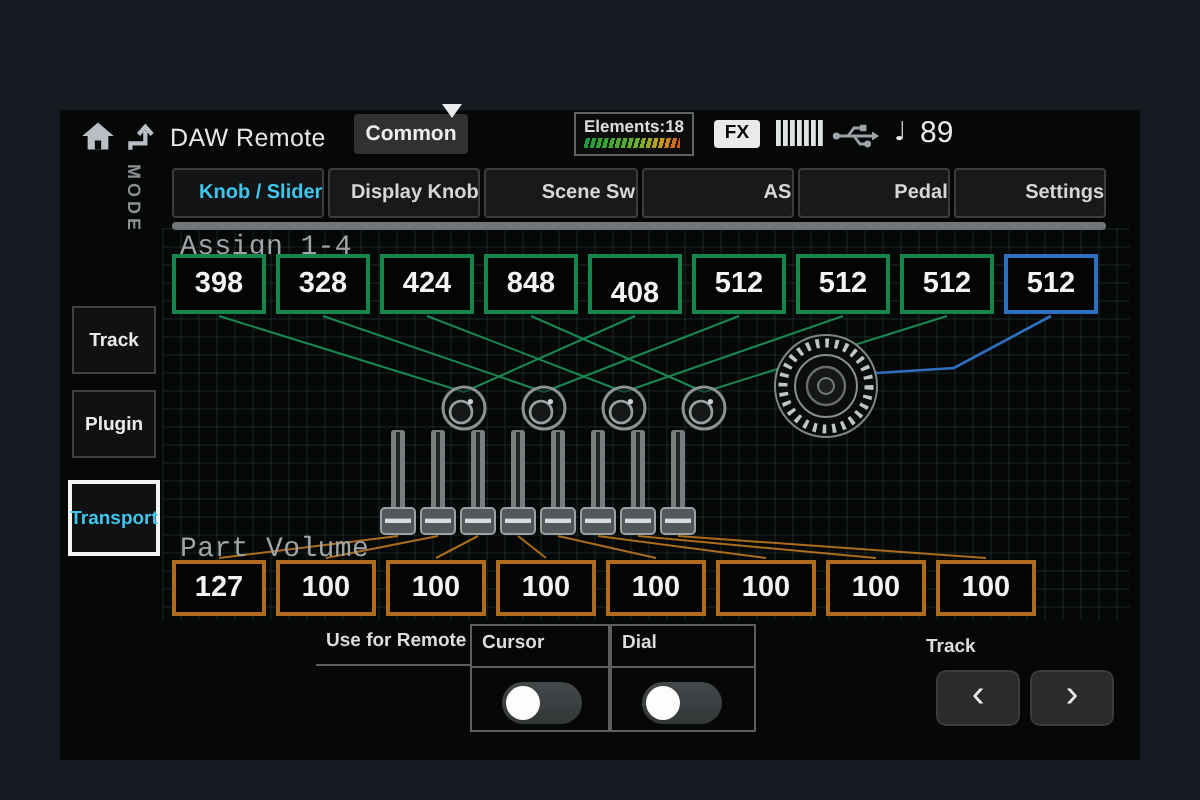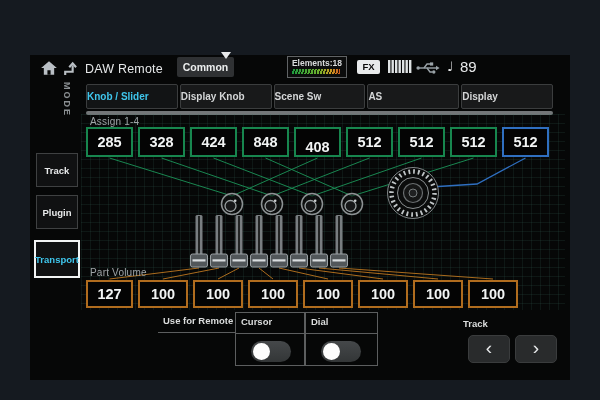--- a/index.html
+++ b/index.html
@@ -21,38 +21,38 @@
       background:repeating-linear-gradient(105deg, rgba(0,0,0,.85) 0 1px, transparent 1px 3px),
                  linear-gradient(90deg,#1d9a3e 0%,#6cb12e 55%,#c99e22 80%,#cc5a1f 100%);}
   #fx-badge{position:absolute;left:327px;top:5px;width:23px;height:14px;background:#e8eaeb;border-radius:2px;
       color:#0a0a0a;font-size:9.5px;font-weight:bold;text-align:center;line-height:14px;}
   #note-glyph{position:absolute;left:417px;top:4px;color:#e8eaeb;font-size:13px;font-family:"DejaVu Sans",sans-serif;}
   #tempo-value{position:absolute;left:430px;top:3px;color:#e8eaeb;font-size:15px;}
 
   
   #tab-row{position:absolute;left:56px;top:29px;width:467px;height:25px;display:flex;gap:2px;}
   .tab{flex:1;background:#18191a;border:1px solid #3b3d3e;border-radius:2px;display:flex;
-       align-items:center;justify-content:flex-start;color:#d4d6d7;font-size:10px;font-weight:bold;}
+       align-items:center;justify-content:flex-end;color:#d4d6d7;font-size:10px;font-weight:bold;}
   .tab.active{color:#3fc6ec;background:#121415;}
   #tab-bar-underline{position:absolute;left:56px;top:56px;width:467px;height:4px;background:#737678;border-radius:2px;}
 
   
   #mode-label{position:absolute;left:32px;top:27px;color:#8b9093;font-size:9px;font-weight:bold;
       writing-mode:vertical-rl;letter-spacing:2px;}
   .side-btn{position:absolute;left:6px;width:40px;height:32px;background:#101112;border:1px solid #3f4142;
       color:#e8eaeb;font-size:9.5px;font-weight:bold;display:flex;align-items:center;justify-content:center;}
   .side-btn.active{border:2px solid #f2f4f4;color:#3fc6ec;height:34px;width:42px;left:4px;}
 
   
   #grid-bg{position:absolute;left:51px;top:59px;width:484px;height:196px;
       background-image:linear-gradient(rgba(58,108,94,.16) 1px,transparent 1px),
                        linear-gradient(90deg,rgba(58,108,94,.16) 1px,transparent 1px);
       background-size:9px 9px;}
   #graphics{position:absolute;left:0;top:0;width:540px;height:325px;pointer-events:none;}
-  .row-label{position:absolute;color:#9fa5a8;font-size:10px;letter-spacing:.2px;}
+  .row-label{position:absolute;color:#9fa5a8;font-size:14px;letter-spacing:.2px;font-family:Liberation Mono, monospace;}
   .val-box{position:absolute;height:30px;background:#040404;display:flex;align-items:center;justify-content:center;
       color:#f2f4f4;font-size:14.5px;font-weight:bold;box-sizing:border-box;}
   .val-box.green{border:2px solid #17864e;}
   .val-box.blue{border:2px solid #2f6fc0;}
   .val-box.orange{border:2px solid #b06c1e;height:28px;}
 
   
   .cell{position:absolute;box-sizing:border-box;}
   .cell .clabel{position:absolute;left:5px;top:3px;color:#dbdddd;font-size:9.5px;font-weight:bold;white-space:nowrap;}
   .underline{position:absolute;left:0;top:20px;width:100%;height:1px;background:#5c5e5f;}
@@ -130,21 +130,24 @@
         <div class="tab">
           <span>Display Knob</span>
         </div>
         <div class="tab">
           <span>Scene Sw</span>
         </div>
         <div class="tab">
           <span>AS</span>
         </div>
         <div class="tab">
-          <span>Display</span>
+          <span>Pedal</span>
+        </div>
+        <div class="tab">
+          <span>Settings</span>
         </div>
       </div>
     <div id="tab-bar-underline"></div>
 
     <div id="mode-label">MODE</div>
     <div id="sidebar-buttons">
         <div class="side-btn" style="top: 98px;">
           <span>Track</span>
         </div>
         <div class="side-btn" style="top: 140px;">
@@ -246,21 +249,21 @@
           <circle cx="383" cy="138" r="25.5" fill="#0a0b0b" stroke="#808587" stroke-width="1"></circle>
           <circle cx="383" cy="138" r="21.5" fill="none" stroke="#c0c5c7" stroke-width="4.5" stroke-dasharray="1.8 3"></circle>
           <circle cx="383" cy="138" r="15.5" fill="#0b0c0c" stroke="#8a8f91" stroke-width="1"></circle>
           <circle cx="383" cy="138" r="9.5" fill="#151616" stroke="#6a6e70" stroke-width="1.2"></circle>
           <circle cx="383" cy="138" r="4" fill="#1f2021" stroke="#777c7e" stroke-width="1"></circle>
         </g>
       </svg>
     <div class="row-label" style="left:60px;top:61px;">Assign 1-4</div>
     <div id="assign-row">
         <div class="val-box green" style="left: 56px; top: 72px; width: 47px;">
-          <span>285</span>
+          <span>398</span>
         </div>
         <div class="val-box green" style="left: 108px; top: 72px; width: 47px;">
           <span>328</span>
         </div>
         <div class="val-box green" style="left: 160px; top: 72px; width: 47px;">
           <span>424</span>
         </div>
         <div class="val-box green" style="left: 212px; top: 72px; width: 47px;">
           <span>848</span>
         </div>

